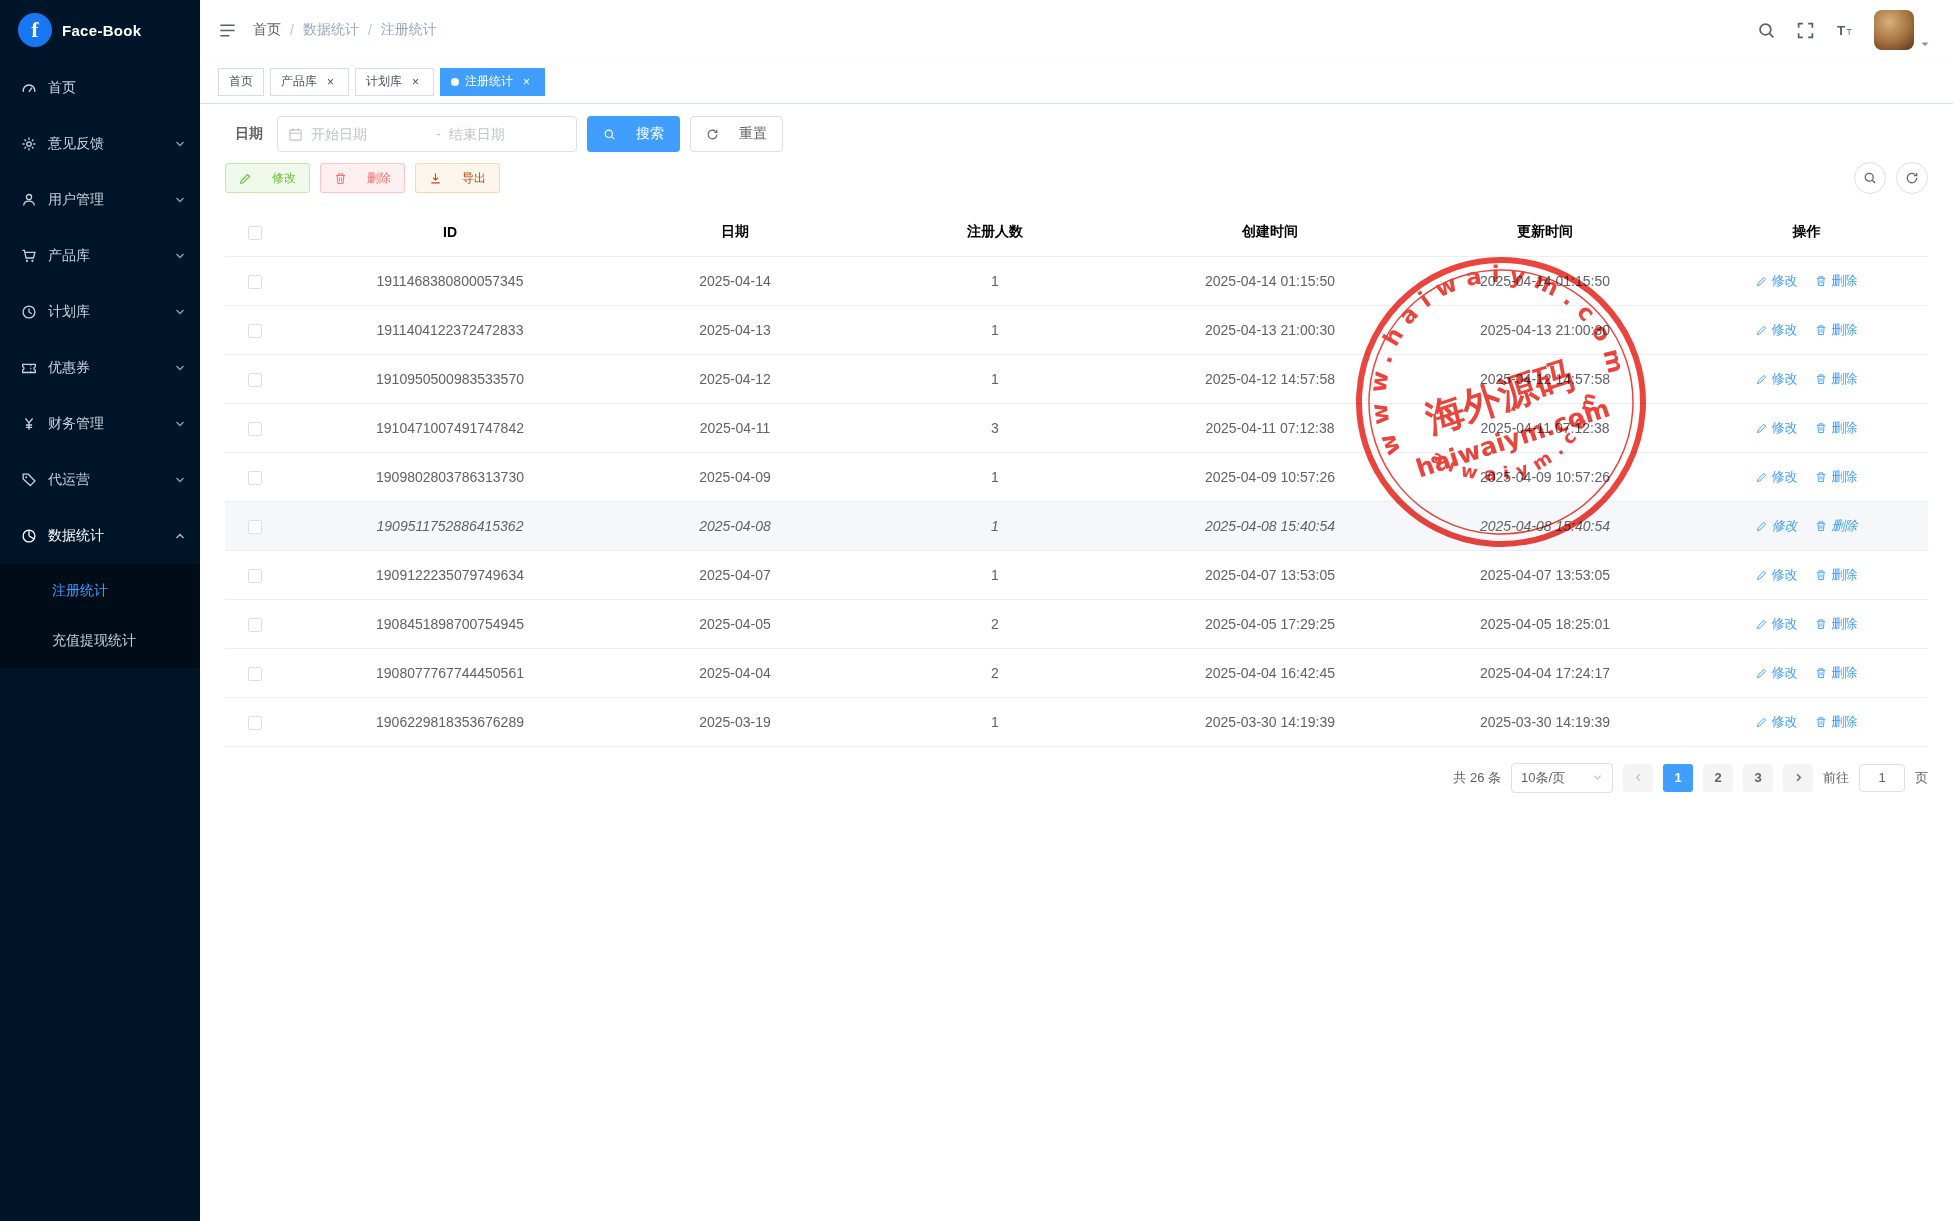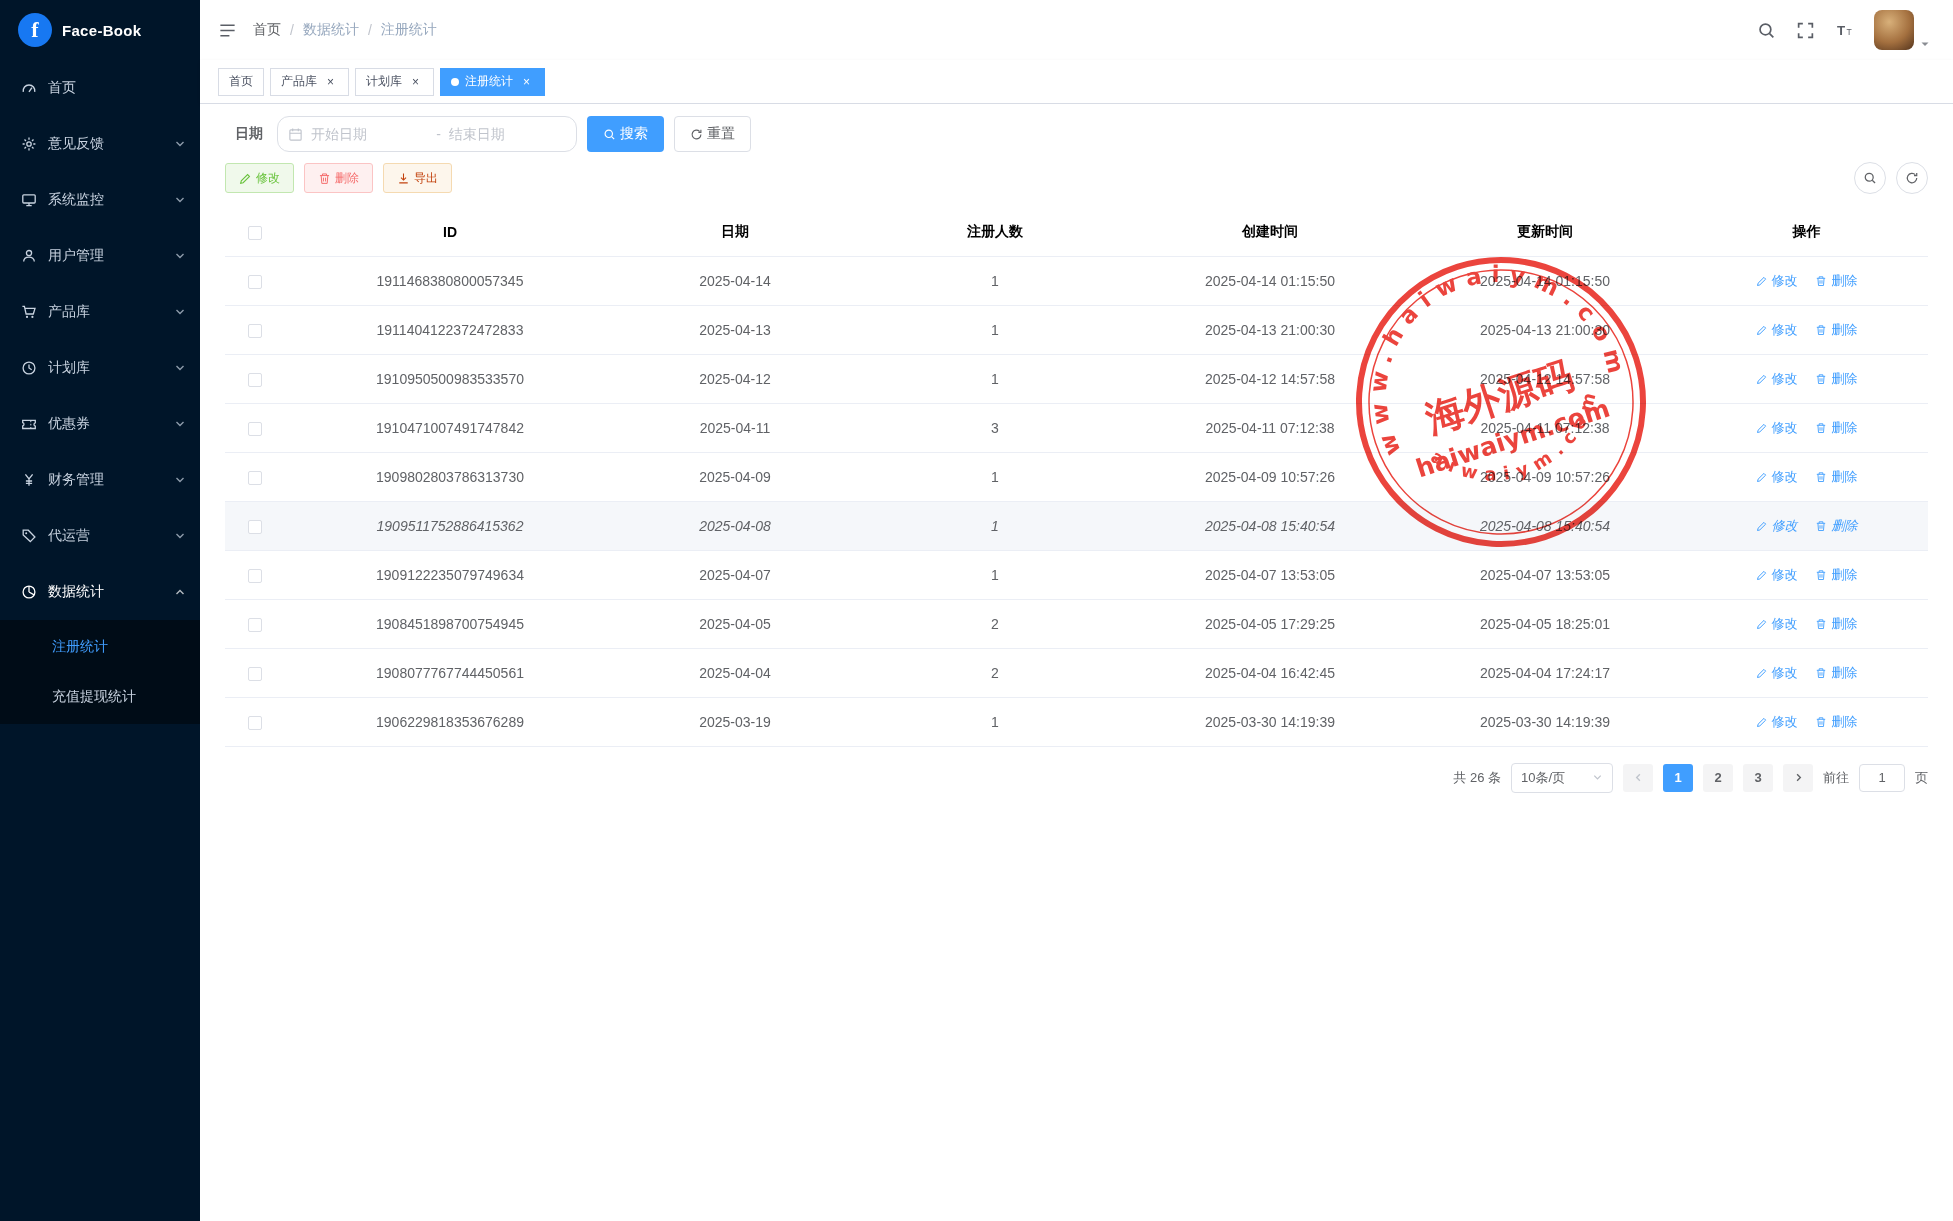--- a/index.html
+++ b/index.html
@@ -41,26 +41,26 @@
   .tags{height:44px;background:#fff;border-bottom:1px solid #d8dce5;box-shadow:0 1px 3px rgba(0,0,0,.08);display:flex;align-items:center;gap:6px;padding:0 18px;}
   .tag{height:28px;display:inline-flex;align-items:center;gap:6px;padding:0 10px;border:1px solid #d8dce5;background:#fff;color:#495060;font-size:12px;cursor:pointer;}
   .tag .dot{width:8px;height:8px;border-radius:50%;background:#fff;display:inline-block;}
   .tag .x{width:15px;height:15px;border-radius:50%;display:inline-flex;align-items:center;justify-content:center;font-size:12px;line-height:1;}
   .tag.active{background:#409eff;border-color:#409eff;color:#fff;}
 
   
   .content{flex:1;background:#fff;padding:12px 25px 0;position:relative;}
   .filter-row{display:flex;align-items:center;gap:10px;margin-bottom:10px;}
   .filter-label{font-weight:700;color:#606266;margin:0 4px 0 10px;}
-  .date-range{width:300px;height:36px;border:1px solid #dcdfe6;border-radius:12px;display:flex;align-items:center;gap:8px;padding:0 10px;color:#c0c4cc;background:#fff;}
+  .date-range{width:300px;height:36px;border:1px solid #dcdfe6;border-radius:4px;display:flex;align-items:center;gap:8px;padding:0 10px;color:#c0c4cc;background:#fff;}
   .date-range .ic{width:15px;height:15px;color:#c0c4cc;}
   .date-range input{border:none;outline:none;flex:1;min-width:0;font-size:14px;color:#606266;font-family:inherit;background:transparent;}
   .date-range input::placeholder{color:#c0c4cc;}
   .range-sep{color:#c0c4cc;}
-  .btn{display:inline-flex;align-items:center;gap:4px;border-radius:4px;cursor:pointer;font-size:14px;border:1px solid transparent;font-family:Liberation Sans, sans-serif;}
+  .btn{display:inline-flex;align-items:center;gap:20px;border-radius:4px;cursor:pointer;font-size:14px;border:1px solid transparent;font-family:Liberation Sans, sans-serif;}
   .btn .ic{width:13px;height:13px;}
   .btn-primary{background:#409eff;color:#fff;height:36px;padding:0 15px;}
   .btn-plain{background:#fff;border-color:#dcdfe6;color:#606266;height:36px;padding:0 15px;}
   .action-row{display:flex;align-items:center;gap:10px;margin-bottom:14px;}
   .btn-mini{height:30px;padding:0 13px;font-size:12px;border-radius:3px;}
   .btn-success{color:#67c23a;background:#f0f9eb;border-color:#c2e7b0;}
   .btn-danger{color:#f56c6c;background:#fef0f0;border-color:#fbc4c4;}
   .btn-warning{color:#c2410c;background:#fdf6ec;border-color:#f5dab1;}
   .right-tools{margin-left:auto;display:flex;gap:10px;}
   .circle-btn{width:32px;height:32px;border-radius:50%;border:1px solid #dcdfe6;background:#fff;color:#606266;display:flex;align-items:center;justify-content:center;cursor:pointer;}
@@ -195,29 +195,20 @@
         <svg class="ic">
             <use href="#i-dash"></use>
           </svg>
         <span class="menu-label">首页</span>
       </div>
       <div class="menu-item">
         <svg class="ic">
             <use href="#i-gear"></use>
           </svg>
         <span class="menu-label">意见反馈</span>
-        <svg class="ic ic-chev">
-            <use href="#i-chev"></use>
-          </svg>
-      </div>
-      <div class="menu-item">
-        <svg class="ic">
-            <use href="#i-monitor"></use>
-          </svg>
-        <span class="menu-label">系统监控</span>
         <svg class="ic ic-chev">
             <use href="#i-chev"></use>
           </svg>
       </div>
       <div class="menu-item">
         <svg class="ic">
             <use href="#i-user"></use>
           </svg>
         <span class="menu-label">用户管理</span>
         <svg class="ic ic-chev">

